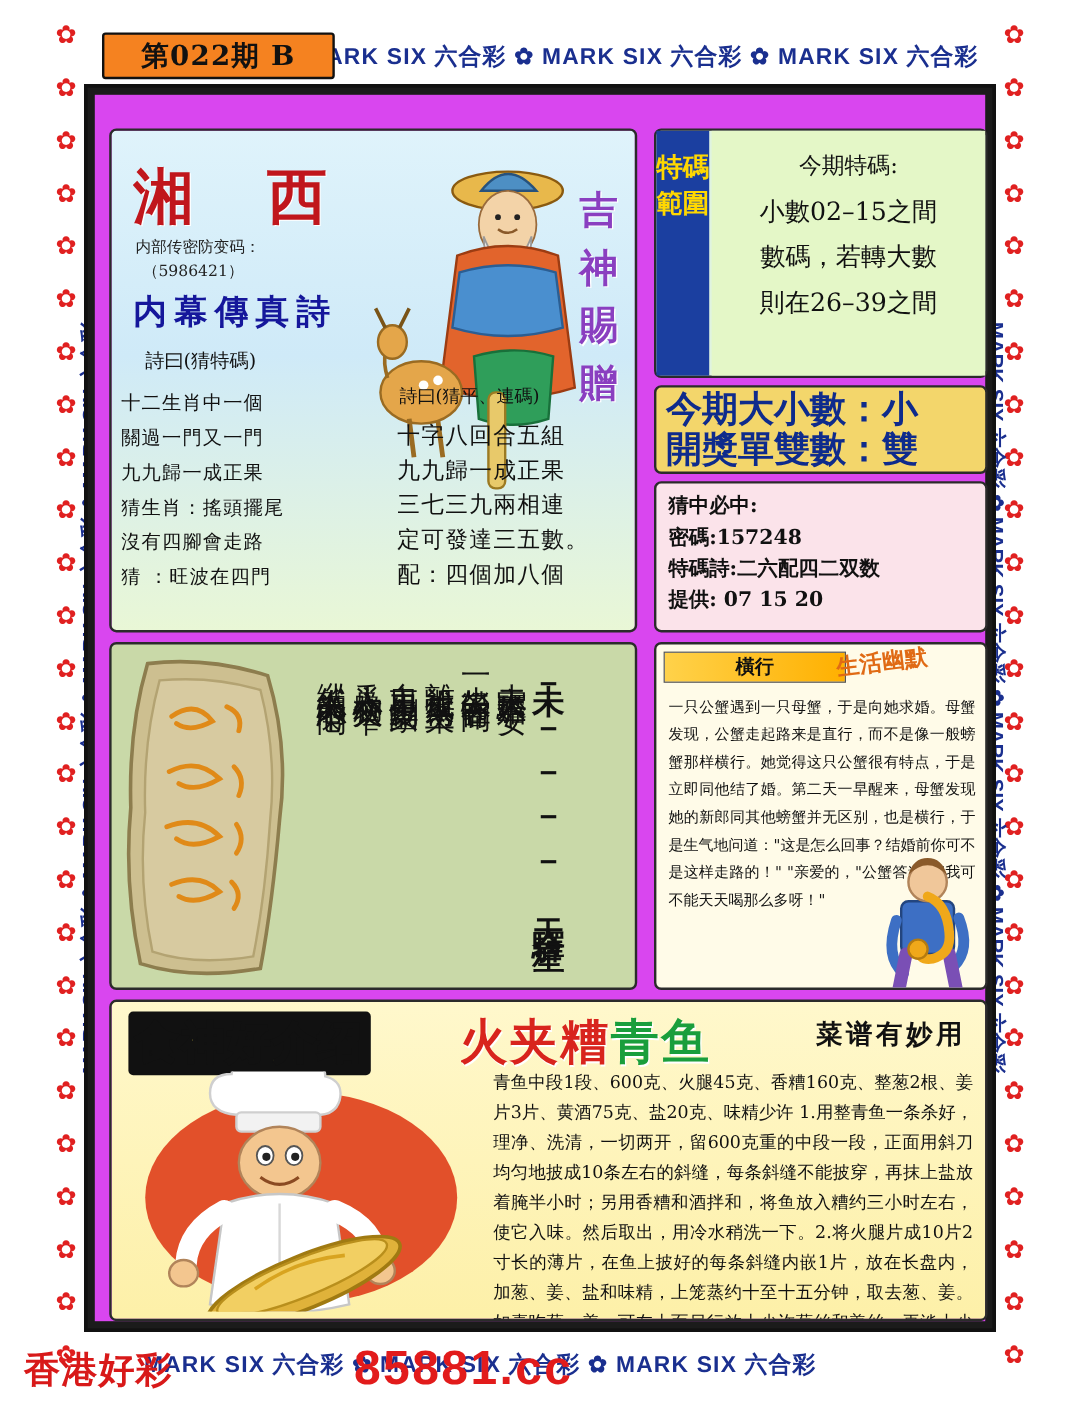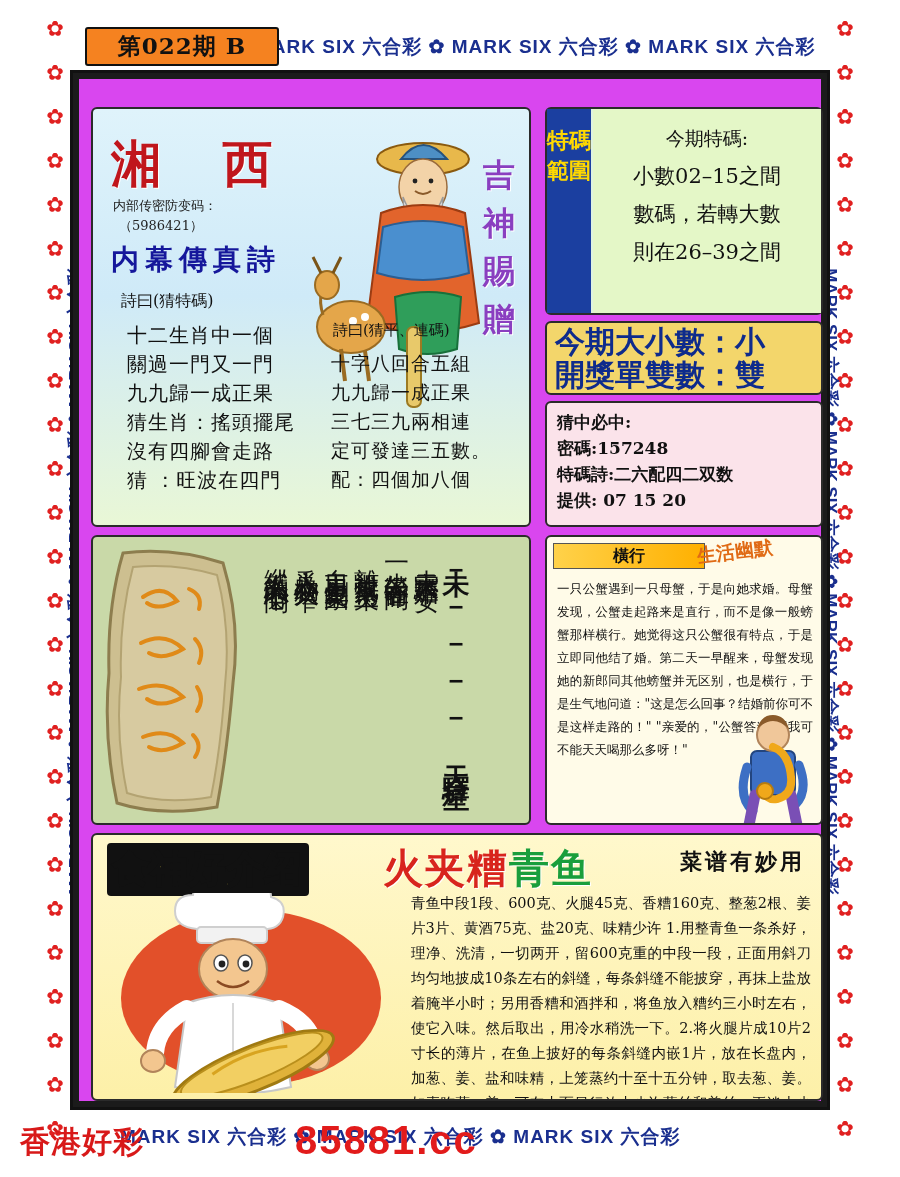--- a/index.html
+++ b/index.html
@@ -95,23 +95,23 @@
   .neimu{
     position:absolute;left:18px;top:132px;
     font-family:"DejaVu Serif","Liberation Serif",serif;
     font-size:28px;font-weight:bold;color:#15179b;letter-spacing:6px;
   }
   .shiyue1{
     position:absolute;left:28px;top:182px;font-size:16px;color:#111;
     font-family:"DejaVu Serif","Liberation Serif",serif;
   }
   .poem-left{
-    position:absolute;left:34px;top:212px;width:200px;
-    font-family:"DejaVu Serif","Liberation Serif",serif;
-    font-size:20px;color:#111;line-height:29px;letter-spacing:1px;
+    position:absolute;left:8px;top:212px;width:200px;
+    font-family:"DejaVu Serif","Liberation Serif",serif;
+    font-size:16px;color:#111;line-height:29px;letter-spacing:1px;
   }
   .shiyue2{
     position:absolute;left:240px;top:212px;font-size:15px;color:#111;
     font-family:"DejaVu Serif","Liberation Serif",serif;
   }
   .poem-right{
     position:absolute;left:238px;top:240px;width:200px;
     font-family:"DejaVu Serif","Liberation Serif",serif;
     font-size:19px;color:#111;line-height:29px;letter-spacing:1px;
   }

